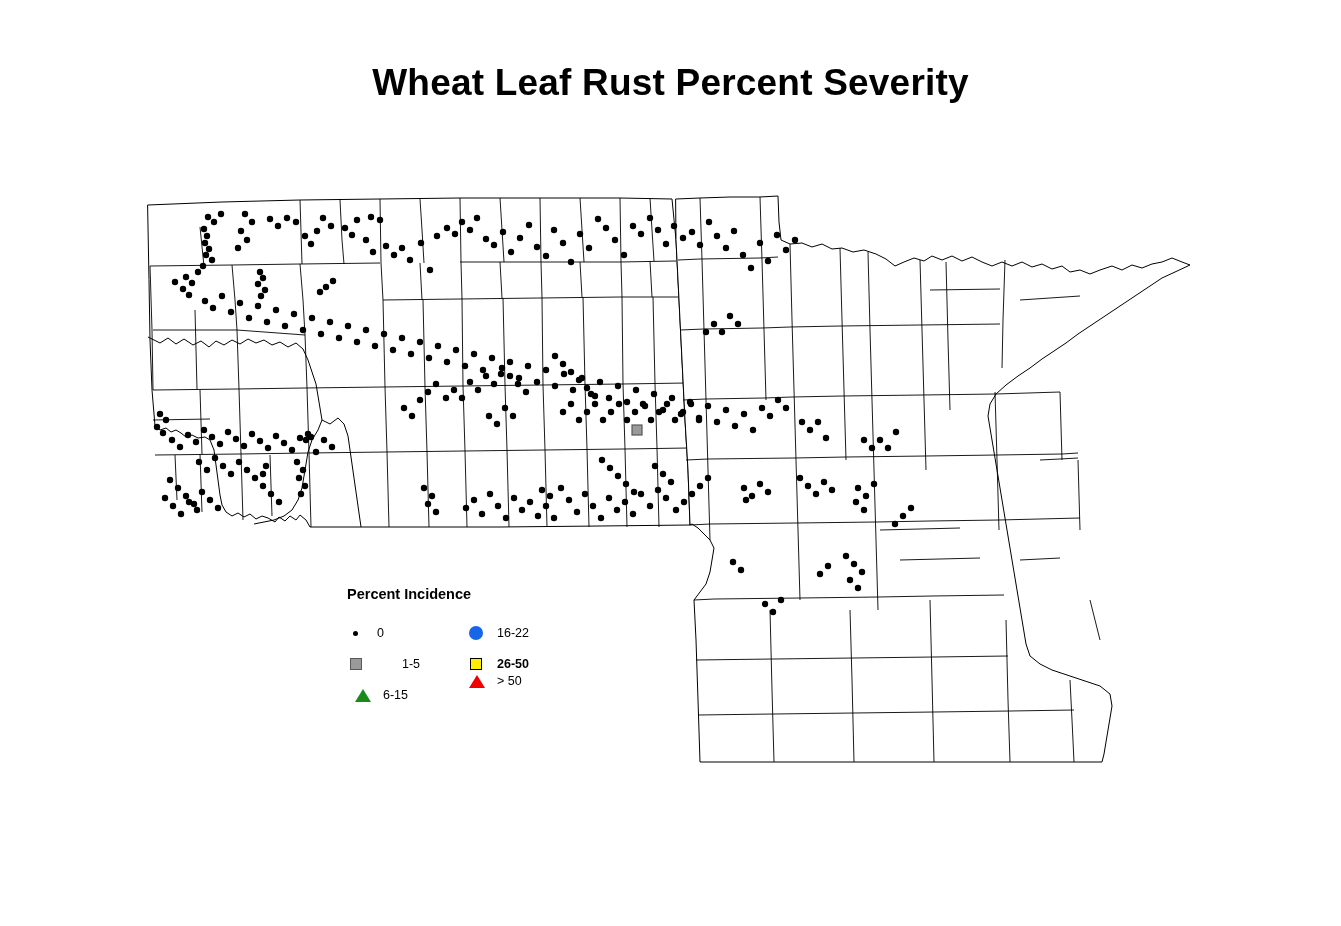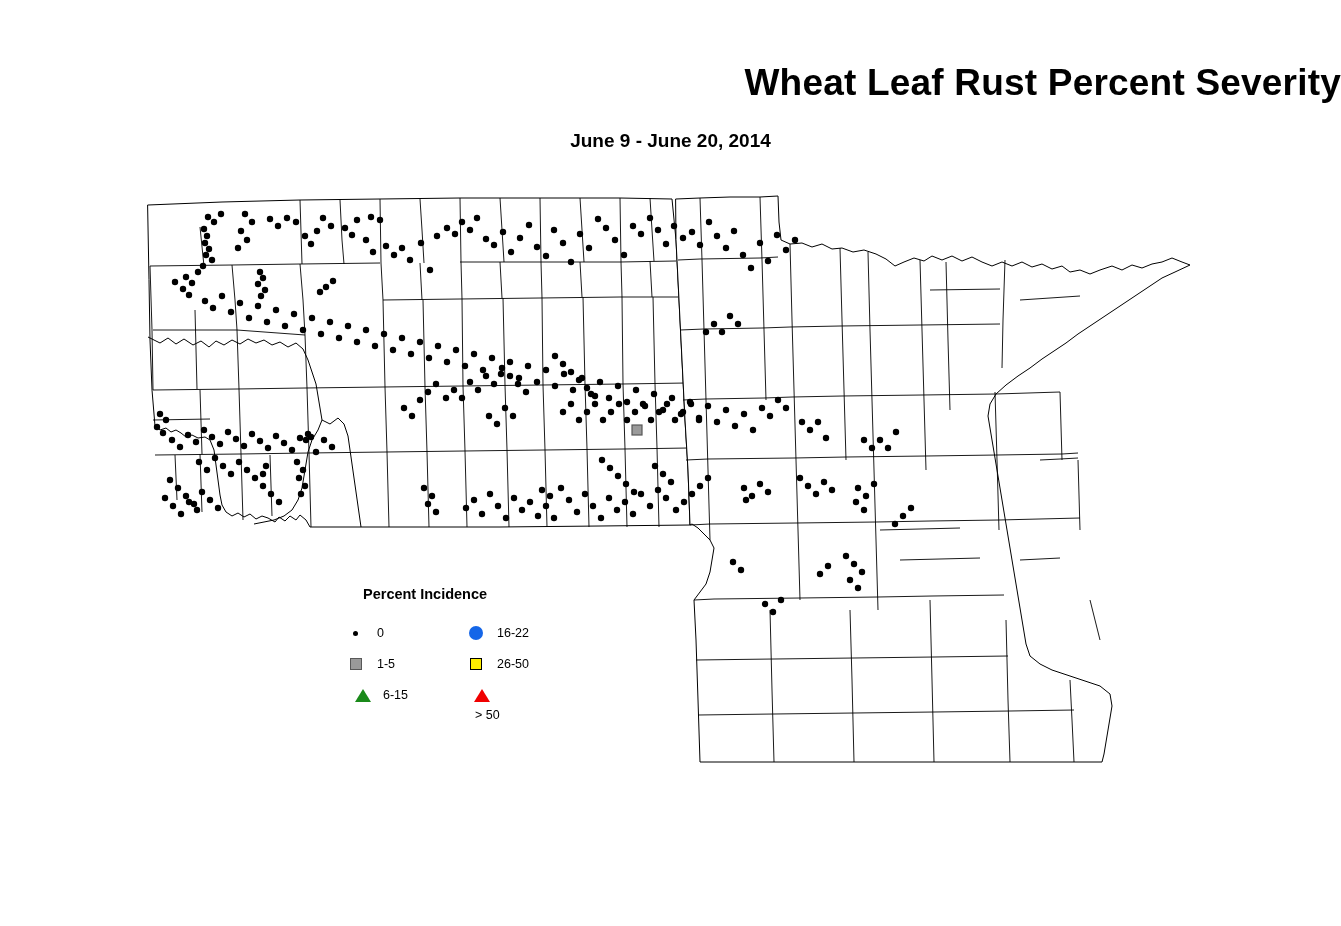--- a/index.html
+++ b/index.html
@@ -1,30 +1,30 @@
 <!DOCTYPE html>
 <html><head>
 <meta charset="utf-8">
 <style>
   html,body{margin:0;padding:0;background:#ffffff;}
   body{width:1341px;height:926px;position:relative;overflow:hidden;
        font-family:"Liberation Sans",sans-serif;color:#000;}
   #page{position:absolute;inset:0;}
-  .title{position:absolute;left:0;right:0;top:62px;text-align:right;
+  .title{position:absolute;left:0;right:0;top:62px;text-align:center;
          font-size:37px;font-weight:bold;letter-spacing:.2px;}
   .subtitle{position:absolute;left:0;right:0;top:130px;text-align:center;
             font-size:19px;font-weight:bold;}
   #mapwrap{position:absolute;left:0;top:0;width:1341px;height:926px;}
   svg{display:block;}
   .boundary{fill:#ffffff;stroke:#000000;stroke-width:1;
             stroke-linejoin:round;stroke-linecap:round;vector-effect:non-scaling-stroke;}
   .county{fill:none;stroke:#000000;stroke-width:0.9;vector-effect:non-scaling-stroke;}
   .river{fill:none;stroke:#000000;stroke-width:1;vector-effect:non-scaling-stroke;}
   .legend{position:absolute;left:347px;top:586px;width:240px;}
-  .legend-title{font-size:14.5px;font-weight:bold;margin:0 0 22px 16px;}
+  .legend-title{font-size:14.5px;font-weight:bold;margin:0 0 22px 0;}
   .legend-grid{position:relative;width:240px;height:84px;}
   .lg-item{position:absolute;display:flex;align-items:center;}
   .lg-sym{width:22px;height:18px;position:relative;flex:0 0 22px;}
   .lg-lab{font-size:12.5px;margin-left:8px;white-space:nowrap;}
   .sym-dot{position:absolute;left:6px;top:7px;width:5px;height:5px;
            border-radius:50%;background:#000;}
   .sym-sq{position:absolute;left:3px;top:3px;width:12px;height:12px;box-sizing:border-box;}
   .sym-sq.grey{background:#9a9a9a;border:1.5px solid #585858;}
   .sym-sq.yellow{background:#ffee00;border:1.5px solid #000000;}
   .sym-tri{position:absolute;left:2px;top:3px;width:0;height:0;
@@ -33,21 +33,20 @@
   .sym-tri.red{border-bottom:13px solid #f00000;}
   .sym-circ{position:absolute;left:2px;top:2px;width:14px;height:14px;
             border-radius:50%;background:#1566e8;}
 </style>
 </head>
 <body>
 
 <div id="page">
 
   <div class="title">Wheat Leaf Rust Percent Severity</div>
-  <div class="subtitle">June 9 - June 20, 2014</div>
 
   <div id="mapwrap">
     <svg width="1341" height="926" viewBox="0 0 1341 926">
 
       <g>
         <path class="boundary" d="M148,205 L222,202 L300,200 L380,199 L460,198 L540,198 L620,198 L672,199
              L676,240 L679,300 L682,360 L685,420 L688,470 L690,525
              L600,526 L500,527 L400,527 L310,527
              L306,520 L300,515 L296,520 L290,516 L285,521 L279,517 L275,522 L268,518
              L262,516 L256,519 L250,514 L244,517 L238,513 L232,516 L226,512
@@ -555,49 +554,49 @@
     <div class="legend-title">Percent Incidence</div>
     <div class="legend-grid">
 
       <div class="lg-item" style="left:0px;top:0px;">
         <span class="lg-sym">
             <i class="sym-dot"></i>
           </span>
         <span class="lg-lab">0</span>
       </div>
 
-      <div class="lg-item" style="left:0px;top:31px;">
+      <div class="lg-item" style="left:0px;top:31px;gap:25px;">
         <span class="lg-sym">
             <i class="sym-sq grey"></i>
           </span>
         <span class="lg-lab">1-5</span>
       </div>
 
       <div class="lg-item" style="left:6px;top:62px;">
         <span class="lg-sym">
             <i class="sym-tri green"></i>
           </span>
         <span class="lg-lab">6-15</span>
       </div>
 
       <div class="lg-item" style="left:120px;top:0px;">
         <span class="lg-sym">
             <i class="sym-circ"></i>
           </span>
         <span class="lg-lab">16-22</span>
       </div>
 
-      <div class="lg-item" style="left:120px;top:31px;">
+      <div class="lg-item" style="left:120px;top:31px;font-weight:bold;">
         <span class="lg-sym">
             <i class="sym-sq yellow"></i>
           </span>
         <span class="lg-lab">26-50</span>
       </div>
 
-      <div class="lg-item" style="left:120px;top:62px;flex-direction:column;">
+      <div class="lg-item" style="left:120px;top:48px;">
         <span class="lg-sym">
             <i class="sym-tri red"></i>
           </span>
         <span class="lg-lab">&gt; 50</span>
       </div>
 
     </div>
   </div>
 
 </div>

